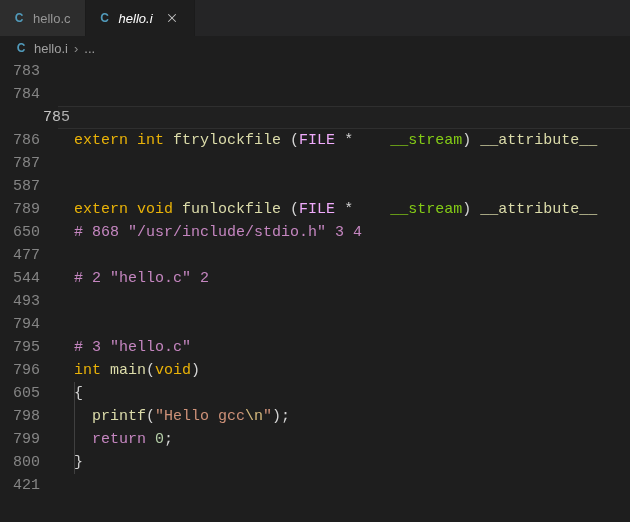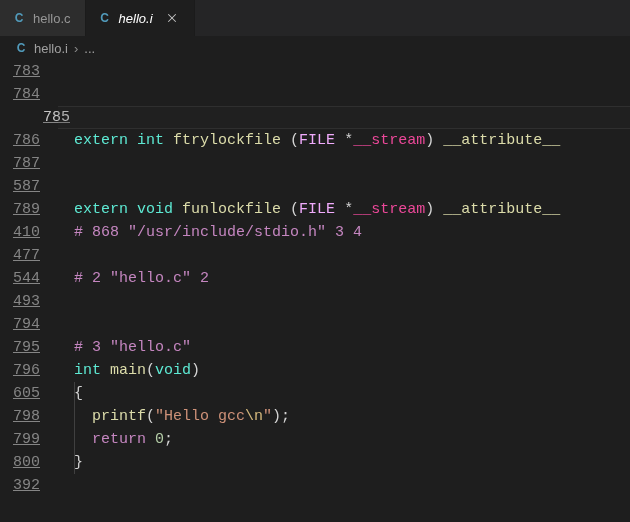--- a/index.html
+++ b/index.html
@@ -83,21 +83,20 @@
     font-size: 15px;
     line-height: 23px;
   }
   .gutter {
     width: 58px;
     text-align: right;
     padding-right: 18px;
     color: #858585;
     user-select: none;
     background: #1e1e1e;
-    text-decoration: underline;
   }
   .gutter .ln { height: 23px; }
   .gutter .ln.active { color: #c6c6c6; padding-left: 43px; }
   .code-area {
     position: relative;
     flex:1;
     white-space: pre;
     overflow: hidden;
   }
   .codeline {
@@ -112,24 +111,24 @@
     box-sizing: border-box;
   }
   .indent-guide {
     position: absolute;
     top: 0; bottom: 0;
     width: 0;
     border-left: 1px solid #404040;
   }
 
   
-  .tk-kw { color: #5eead4; }
+  .tk-kw { color: #eab308; }
   .tk-type { color: #f0abfc; }
   .tk-fn { color: #dcdcaa; }
-  .tk-var { color: #ec4899; }
+  .tk-var { color: #84cc16; margin-left: 37px; }
   .tk-str { color: #ce9178; }
   .tk-esc { color: #d7ba7d; }
   .tk-num { color: #b5cea8; }
   .tk-pp { color: #c586c0; }
   .tk-pl { color: #d4d4d4; }
 </style>
 </head>
 <body>
 
 <div class="tabbar">
@@ -158,27 +157,27 @@
 
 <div class="editor">
   <div class="gutter" id="gutter">
       <div class="ln">783</div>
       <div class="ln">784</div>
       <div class="ln active">785</div>
       <div class="ln">786</div>
       <div class="ln">787</div>
       <div class="ln">587</div>
       <div class="ln">789</div>
-      <div class="ln">410</div>
+      <div class="ln">650</div>
       <div class="ln">477</div>
       <div class="ln">544</div>
       <div class="ln">493</div>
       <div class="ln">794</div>
       <div class="ln">795</div>
       <div class="ln">796</div>
       <div class="ln">605</div>
       <div class="ln">798</div>
       <div class="ln">799</div>
       <div class="ln">800</div>
-      <div class="ln">392</div>
+      <div class="ln">421</div>
     </div>
   <div class="code-area" id="code-area"><div class="codeline"></div><div class="codeline"></div><div class="codeline active"></div><div class="codeline"><span class="tk-kw">extern</span><span class="tk-pl"> </span><span class="tk-kw">int</span><span class="tk-pl"> </span><span class="tk-fn">ftrylockfile</span><span class="tk-pl"> (</span><span class="tk-type">FILE</span><span class="tk-pl"> *</span><span class="tk-var">__stream</span><span class="tk-pl">) </span><span class="tk-fn">__attribute__</span></div><div class="codeline"></div><div class="codeline"></div><div class="codeline"><span class="tk-kw">extern</span><span class="tk-pl"> </span><span class="tk-kw">void</span><span class="tk-pl"> </span><span class="tk-fn">funlockfile</span><span class="tk-pl"> (</span><span class="tk-type">FILE</span><span class="tk-pl"> *</span><span class="tk-var">__stream</span><span class="tk-pl">) </span><span class="tk-fn">__attribute__</span></div><div class="codeline"><span class="tk-pp"># 868 "/usr/include/stdio.h" 3 4</span></div><div class="codeline"></div><div class="codeline"><span class="tk-pp"># 2 "hello.c" 2</span></div><div class="codeline"></div><div class="codeline"></div><div class="codeline"><span class="tk-pp"># 3 "hello.c"</span></div><div class="codeline"><span class="tk-kw">int</span><span class="tk-pl"> </span><span class="tk-fn">main</span><span class="tk-pl">(</span><span class="tk-kw">void</span><span class="tk-pl">)</span></div><div class="codeline"><span class="tk-pl">{</span></div><div class="codeline"><span class="tk-pl">  </span><span class="tk-fn">printf</span><span class="tk-pl">(</span><span class="tk-str">"Hello gcc</span><span class="tk-esc">\n</span><span class="tk-str">"</span><span class="tk-pl">);</span></div><div class="codeline"><span class="tk-pl">  </span><span class="tk-pp">return</span><span class="tk-pl"> </span><span class="tk-num">0</span><span class="tk-pl">;</span></div><div class="codeline"><span class="tk-pl">}</span></div><div class="codeline"></div><div class="indent-guide" style="left: 16px; top: 322px; height: 92px;"></div></div>
 </div>
 
 </body></html>

